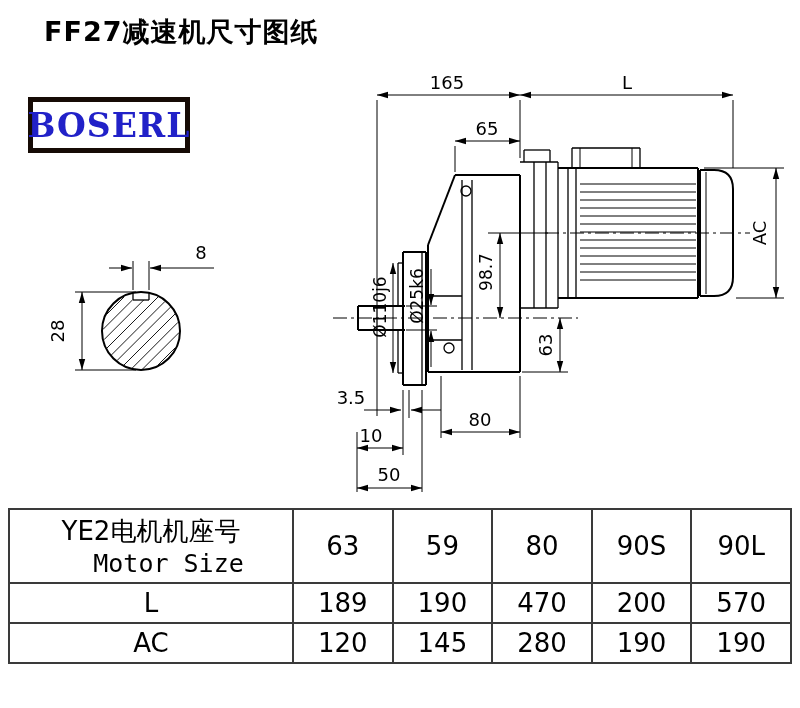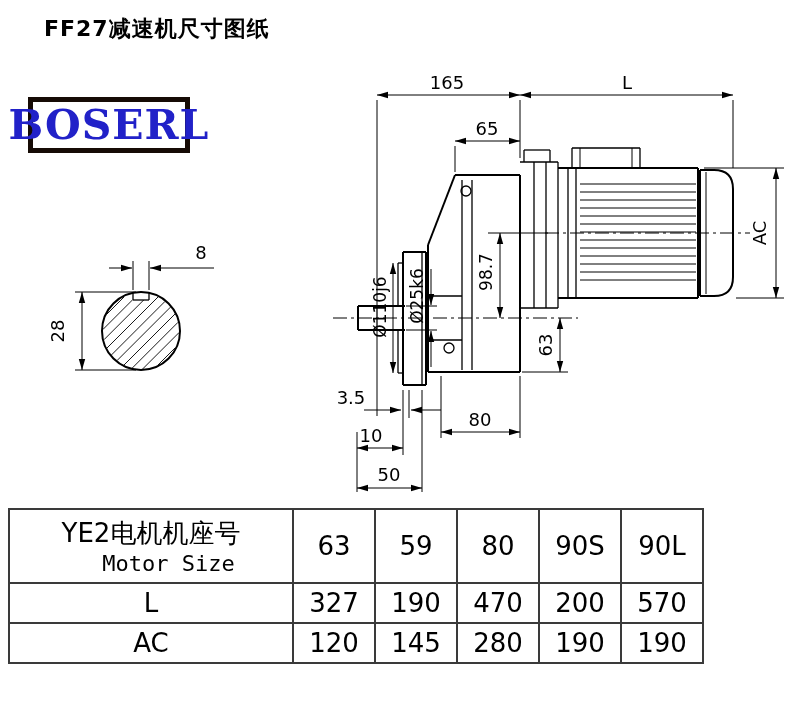--- a/index.html
+++ b/index.html
@@ -2,50 +2,50 @@
 <html><head>
 <meta charset="utf-8">
 <style>
   html,body { margin:0; padding:0; }
   body {
     width:800px; height:708px; position:relative; background:#ffffff;
     font-family:"DejaVu Sans","Liberation Sans",sans-serif; color:#000;
     overflow:hidden;
   }
   .page-title {
-    position:absolute; left:44px; top:14px; font-size:22px; font-weight:700;
+    position:absolute; left:44px; top:14px; font-size:27px; font-weight:700;
     letter-spacing:1px;
   }
   .logo-box {
     position:absolute; left:28px; top:97px; width:152px; height:46px;
     border:5px solid #160b05; background:#fff;
     display:flex; align-items:center; justify-content:center;
   }
   .logo-box span {
     font-family:"DejaVu Serif","Liberation Serif",serif;
-    font-size:41px; font-weight:700; color:#2121c8; letter-spacing:1px;
+    font-size:33px; font-weight:700; color:#2121c8; letter-spacing:1px;
   }
   svg.drawing { position:absolute; left:0; top:0; }
   .ol   { stroke:#000; stroke-width:2;   fill:none; }
   .md   { stroke:#000; stroke-width:1.3; fill:none; }
   .th   { stroke:#000; stroke-width:1;   fill:none; }
   .dim  { stroke:#000; stroke-width:1;   fill:none; }
   .cl   { stroke:#000; stroke-width:1; stroke-dasharray:14 4 3 4; fill:none; }
   .hatch{ stroke:#000; stroke-width:0.9; }
   text.dt  { font:18px "DejaVu Sans",sans-serif; fill:#000; }
   text.dts { font:17px "DejaVu Sans",sans-serif; fill:#000; }
   table.spec {
-    position:absolute; left:8px; top:508px; width:696px;
+    position:absolute; left:8px; top:508px; width:784px;
     border-collapse:collapse; table-layout:fixed; text-align:center;
   }
   table.spec td { border:2px solid #3a3a3a; font-size:26px; padding:0; }
   table.spec col.c0 { width:284px; }
   table.spec tr.hd td { height:72px; }
   table.spec tr.dr td { height:38px; }
-  .mono { font-family:"DejaVu Sans Mono","Liberation Mono",monospace; font-size:22px;margin-left:35px; }
+  .mono { font-family:"DejaVu Sans Mono","Liberation Mono",monospace; font-size:25px;margin-left:35px; }
 </style>
 </head>
 <body>
 
 <div class="page-title">FF27减速机尺寸图纸</div>
 
 <div class="logo-box">
   <span>BOSERL</span>
 </div>
 
@@ -237,21 +237,21 @@
       <div class="mono">Motor Size</div>
     </td>
     <td>63</td>
     <td>59</td>
     <td>80</td>
     <td>90S</td>
     <td>90L</td>
   </tr>
   <tr class="dr">
     <td>L</td>
-    <td>327</td>
+    <td>189</td>
     <td>190</td>
     <td>470</td>
     <td>200</td>
     <td>570</td>
   </tr>
   <tr class="dr">
     <td>AC</td>
     <td>120</td>
     <td>145</td>
     <td>280</td>

